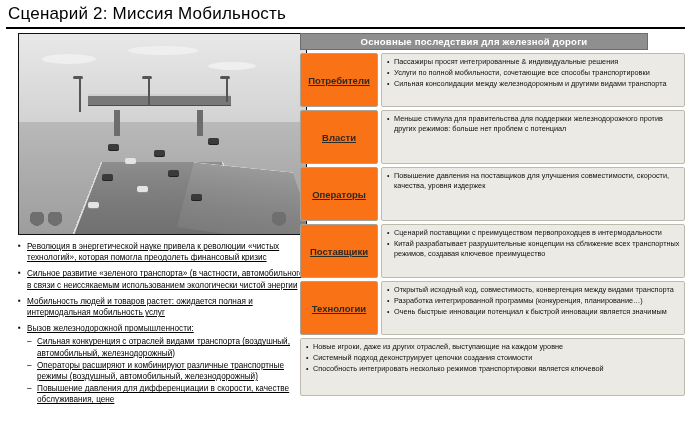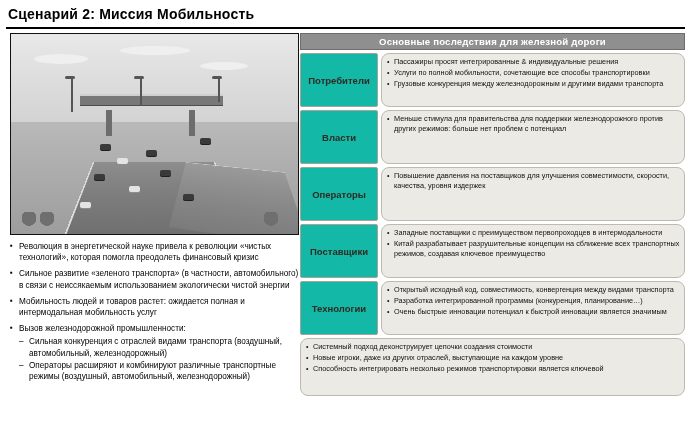--- a/index.html
+++ b/index.html
@@ -26,40 +26,41 @@
     left: 0;
     top: 0;
     width: 691px;
     height: 28px;
     display: flex;
     align-items: center;
     padding-left: 8px;
     box-sizing: border-box;
   }
   .title-bar .title-text {
-    font-size: 14px;
-    font-weight: bold;
+    font-size: 17px;
+    font-weight: normal;
     letter-spacing: 0.2px;
     color: #000;
   }
   .title-rule {
     position: absolute;
     left: 6px;
     top: 27px;
     width: 679px;
     height: 2px;
     background: #000;
   }
   
   .left-col {
     position: absolute;
-    left: 10px;
+    left: 18px;
     top: 33px;
     width: 289px;
     height: 402px;
+    text-decoration: underline;
   }
   .image-frame {
     position: relative;
     width: 289px;
     height: 202px;
     border: 1px solid #111;
     box-sizing: border-box;
     overflow: hidden;
     background: #cfcfcf;
   }
@@ -187,21 +188,21 @@
     top: 0;
   }
   
   .right-col {
     position: absolute;
     left: 300px;
     top: 33px;
     width: 385px;
   }
   .banner {
-    width: 385px;
+    width: 348px;
     height: 17px;
     background: #8f8f8f;
     border: 1px solid #6d6d6d;
     box-sizing: border-box;
     color: #ffffff;
     font-size: 9.6px;
     font-weight: bold;
     display: flex;
     align-items: center;
     justify-content: center;
@@ -214,40 +215,41 @@
     gap: 3px;
   }
   .row {
     display: flex;
     align-items: stretch;
     gap: 3px;
   }
   .row-label {
     width: 78px;
     flex: 0 0 78px;
-    background: #14b8a6;
+    background: #f97316;
     border: 1px solid #a9a296;
     box-sizing: border-box;
     border-radius: 2px;
     display: flex;
     align-items: center;
     justify-content: center;
     text-align: center;
     font-size: 9.5px;
     font-weight: bold;
     color: #2e2a24;
     line-height: 11px;
     padding: 2px;
+    text-decoration: underline;
   }
   .row-body {
     flex: 1 1 auto;
     background: #eceae4;
     border: 1px solid #bfbab0;
     box-sizing: border-box;
-    border-radius: 8px;
+    border-radius: 2px;
     padding: 3px 4px 3px 5px;
   }
   .row-body ul {
     list-style: none;
     margin: 0;
     padding: 0;
   }
   .row-body li {
     position: relative;
     padding-left: 7px;
@@ -325,20 +327,23 @@
         </li>
         <li>
           <span>Вызов железнодорожной промышленности:</span>
           <ul class="sub-list">
             <li>
               <span>Сильная конкуренция с отраслей видами транспорта (воздушный, автомобильный, железнодорожный)</span>
             </li>
             <li>
               <span>Операторы расширяют и комбинируют различные транспортные режимы (воздушный, автомобильный, железнодорожный)</span>
             </li>
+            <li>
+              <span>Повышение давления для дифференциации в скорости, качестве обслуживания, цене</span>
+            </li>
           </ul>
         </li>
       </ul>
     </div>
   </div>
 
   <div class="right-col">
 
     <div class="banner">
       <span>Основные последствия для железной дороги</span>
@@ -347,21 +352,21 @@
     <div class="rows">
 
       <div class="row r1">
         <div class="row-label">
           <span>Потребители</span>
         </div>
         <div class="row-body">
           <ul>
             <li><span>Пассажиры просят интегрированные &amp; индивидуальные решения</span></li>
             <li><span>Услуги по полной мобильности, сочетающие все способы транспортировки</span></li>
-            <li><span>Грузовые конкуренция между железнодорожным  и  другими видами транспорта</span></li>
+            <li><span>Сильная консолидации между железнодорожным  и  другими видами транспорта</span></li>
           </ul>
         </div>
       </div>
 
       <div class="row r2">
         <div class="row-label">
           <span>Власти</span>
         </div>
         <div class="row-body">
           <ul>
@@ -380,21 +385,21 @@
           </ul>
         </div>
       </div>
 
       <div class="row r4">
         <div class="row-label">
           <span>Поставщики</span>
         </div>
         <div class="row-body">
           <ul>
-            <li><span>Западные поставщики с  преимуществом первопроходцев в  интермодальности</span></li>
+            <li><span>Сценарий поставщики с  преимуществом первопроходцев в  интермодальности</span></li>
             <li><span>Китай разрабатывает разрушительные концепции на сближение всех транспортных режимов, создавая ключевое преимущество</span></li>
           </ul>
         </div>
       </div>
 
       <div class="row r5">
         <div class="row-label">
           <span>Технологии</span>
         </div>
         <div class="row-body">
@@ -402,22 +407,22 @@
             <li><span>Открытый исходный код, совместимость, конвергенция между видами транспорта</span></li>
             <li><span>Разработка интегрированной программы (конкуренция, планирование…)</span></li>
             <li><span>Очень быстрые инновации  потенциал к  быстрой инновации является значимым</span></li>
           </ul>
         </div>
       </div>
 
       <div class="row r6">
         <div class="row-body">
           <ul>
+            <li><span>Новые игроки, даже из других отраслей, выступающие на каждом уровне</span></li>
             <li><span>Системный подход деконструирует цепочки создания стоимости</span></li>
-            <li><span>Новые игроки, даже из других отраслей, выступающие на каждом уровне</span></li>
             <li><span>Способность интегрировать несколько режимов транспортировки является ключевой</span></li>
           </ul>
         </div>
       </div>
 
     </div>
   </div>
 
 </div>
 

